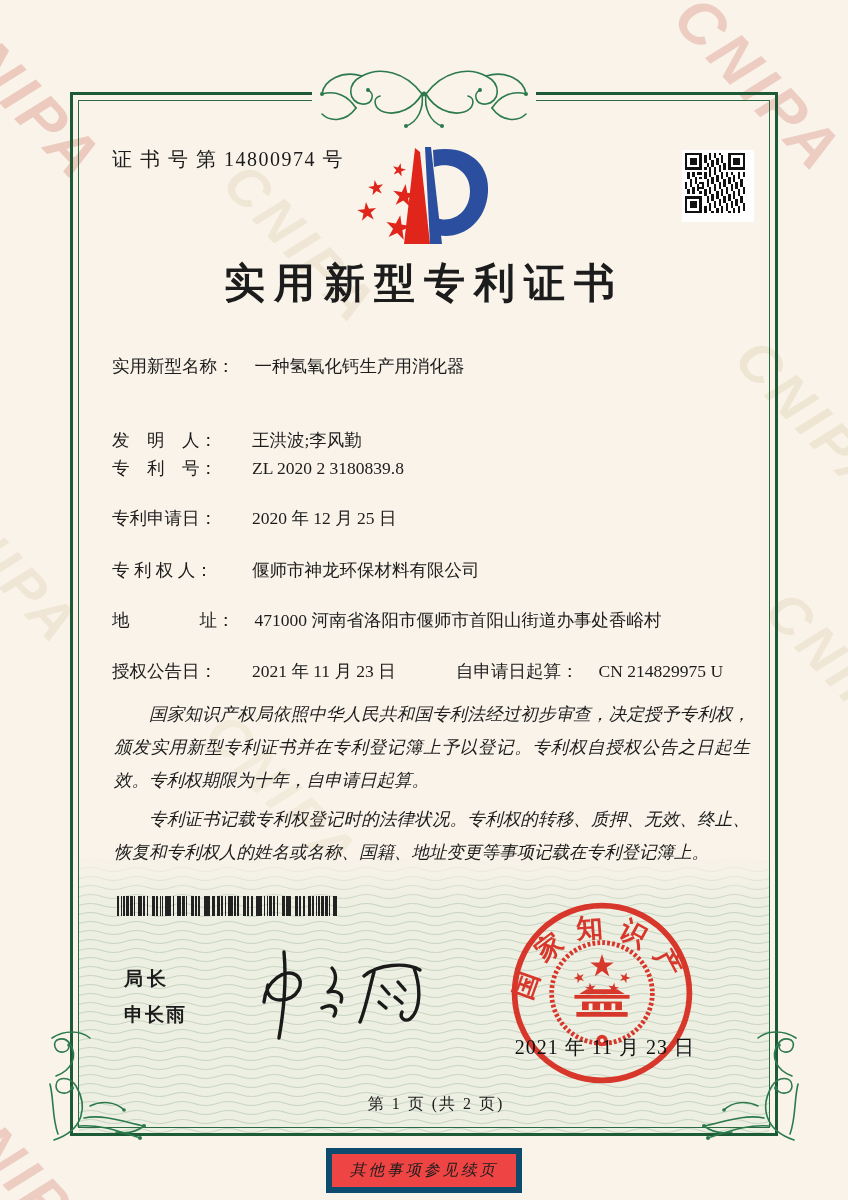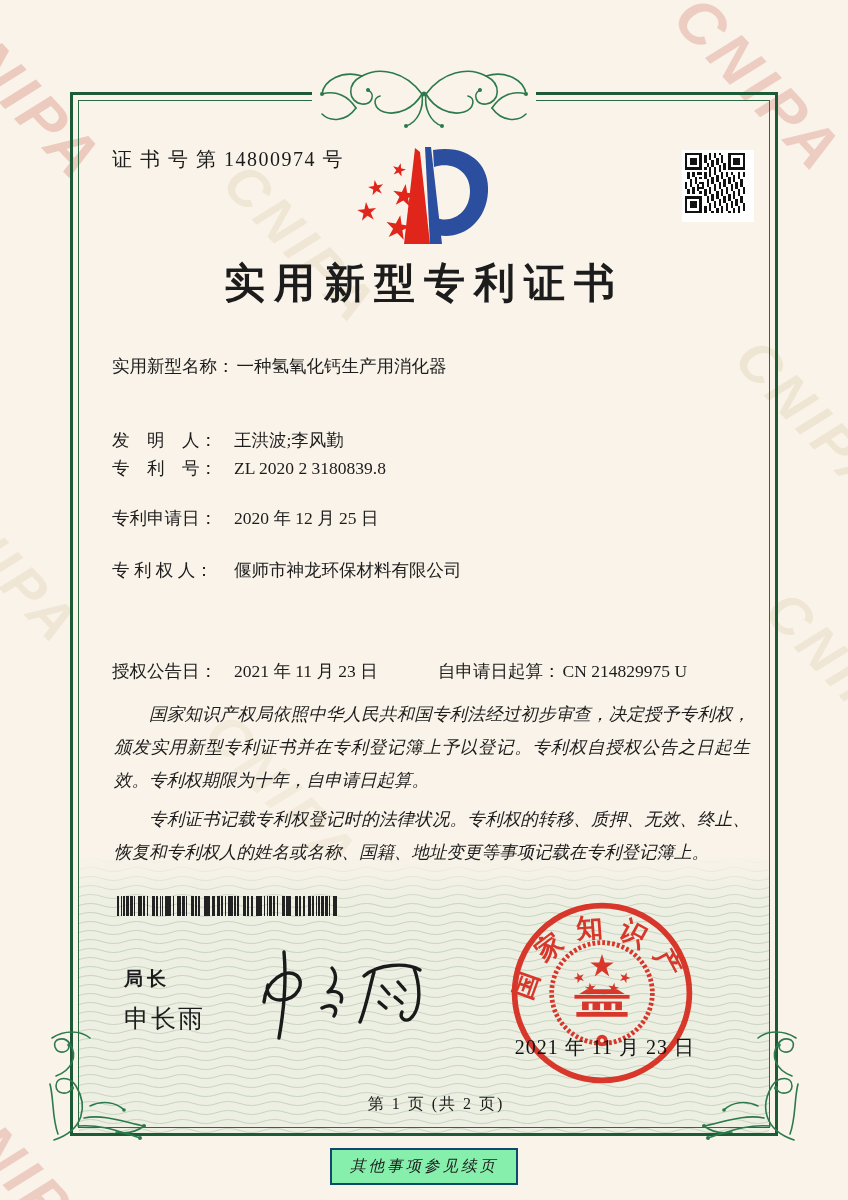--- a/index.html
+++ b/index.html
@@ -33,45 +33,45 @@
   .flourish.right{left:692px; top:1014px; transform:scaleX(-1);}
   
   .cert-no{position:absolute; left:112px; top:146px; font-size:20px; letter-spacing:1.5px; z-index:5;}
   .logo{position:absolute; left:352px; top:142px; z-index:5;}
   .qr{position:absolute; left:682px; top:150px; width:66px; height:66px; background:#fff; padding:3px; z-index:5;}
   .title{position:absolute; left:0; width:100%; top:256px; text-align:center;
     font-size:41px; font-weight:bold; letter-spacing:9px; z-index:5;}
   
   .field-row{position:absolute; left:112px; width:640px; font-size:17.5px; z-index:5; white-space:nowrap;}
   .flabel{display:inline-block; min-width:120px;}
-  .fvalue{margin-left:2px;}
+  .fvalue{margin-left:20px;}
   .r0{top:354px}.r1{top:428px}.r2{top:456px}.r3{top:506px}.r4{top:558px}.r5{top:608px}.r6{top:659px}
   .pair2{margin-left:56px;}
   
   .body-text{position:absolute; left:108px; top:692px; width:648px; z-index:5;
     font-size:17.5px; font-style:italic; line-height:33px; text-align:justify;}
   .body-text p{margin:6px; text-indent:2em;}
   
   .barcode{position:absolute; left:117px; top:896px; width:220px; height:20px; z-index:5;
     background-image:
       repeating-linear-gradient(90deg,#222 0 2px,rgba(0,0,0,0) 2px 4px,#222 4px 5px,rgba(0,0,0,0) 5px 9px,#222 9px 12px,rgba(0,0,0,0) 12px 13px),
       repeating-linear-gradient(90deg,#222 0 1px,rgba(0,0,0,0) 1px 6px,#222 6px 8px,rgba(0,0,0,0) 8px 15px);
   }
   .officer-role{position:absolute; left:124px; top:966px; font-family:"Liberation Sans",sans-serif;
     font-size:19px; font-weight:600; letter-spacing:4px; z-index:5;}
   .officer-name{position:absolute; left:124px; top:1002px; font-family:"Liberation Sans",sans-serif;
-    font-size:25px; font-weight:400; letter-spacing:2px; z-index:5;}
+    font-size:19px; font-weight:700; letter-spacing:2px; z-index:5;}
   .signature{position:absolute; left:248px; top:942px; z-index:6;}
   .seal{position:absolute; left:507px; top:898px; z-index:5;}
   .seal-date{position:absolute; left:492px; top:1034px; width:226px; text-align:center;
     font-size:20px; letter-spacing:1px; color:#111; z-index:6;}
   .page-info{position:absolute; left:12px; width:100%; top:1094px; text-align:center;
     font-size:16px; letter-spacing:2px; z-index:5;}
   .continuation{position:absolute; left:50%; transform:translateX(-50%); top:1148px;
-    background:#86efac; border:2px solid #0c4a6e; padding:6px 18px;
+    background:#ef4444; border:6px solid #0c4a6e; padding:6px 18px;
     font-size:15.5px; font-style:italic; letter-spacing:3px; z-index:5;}
 </style>
 </head>
 <body>
 
 <div class="page">
 
   <span class="wm pink" style="left:-28px; top:-10px; font-size:62px; opacity:.55;">CNIPA</span>
   <span class="wm pink" style="left:712px; top:-18px; font-size:62px; opacity:.5;">CNIPA</span>
   <span class="wm beige" style="left:258px; top:150px; font-size:56px; opacity:.5;">CNIPA</span>
@@ -390,20 +390,23 @@
   </div>
   <div class="field-row r2">
     <span class="flabel">专　利　号：</span><span class="fvalue">ZL 2020 2 3180839.8</span>
   </div>
   <div class="field-row r3">
     <span class="flabel">专利申请日：</span><span class="fvalue">2020 年 12 月 25 日</span>
   </div>
   <div class="field-row r4">
     <span class="flabel">专 利 权 人：</span><span class="fvalue">偃师市神龙环保材料有限公司</span>
   </div>
+  <div class="field-row r5">
+    <span class="flabel">地　　　　址：</span><span class="fvalue">471000  河南省洛阳市偃师市首阳山街道办事处香峪村</span>
+  </div>
   <div class="field-row r6">
     <span class="flabel">授权公告日：</span><span class="fvalue">2021 年 11 月 23 日</span>
     <span class="pair2"><span>自申请日起算：</span><span class="fvalue">CN 214829975 U</span></span>
   </div>
 
   <div class="body-text">
     <p>国家知识产权局依照中华人民共和国专利法经过初步审查，决定授予专利权，颁发实用新型专利证书并在专利登记簿上予以登记。专利权自授权公告之日起生效。专利权期限为十年，自申请日起算。</p>
     <p>专利证书记载专利权登记时的法律状况。专利权的转移、质押、无效、终止、恢复和专利权人的姓名或名称、国籍、地址变更等事项记载在专利登记簿上。</p>
   </div>
 

